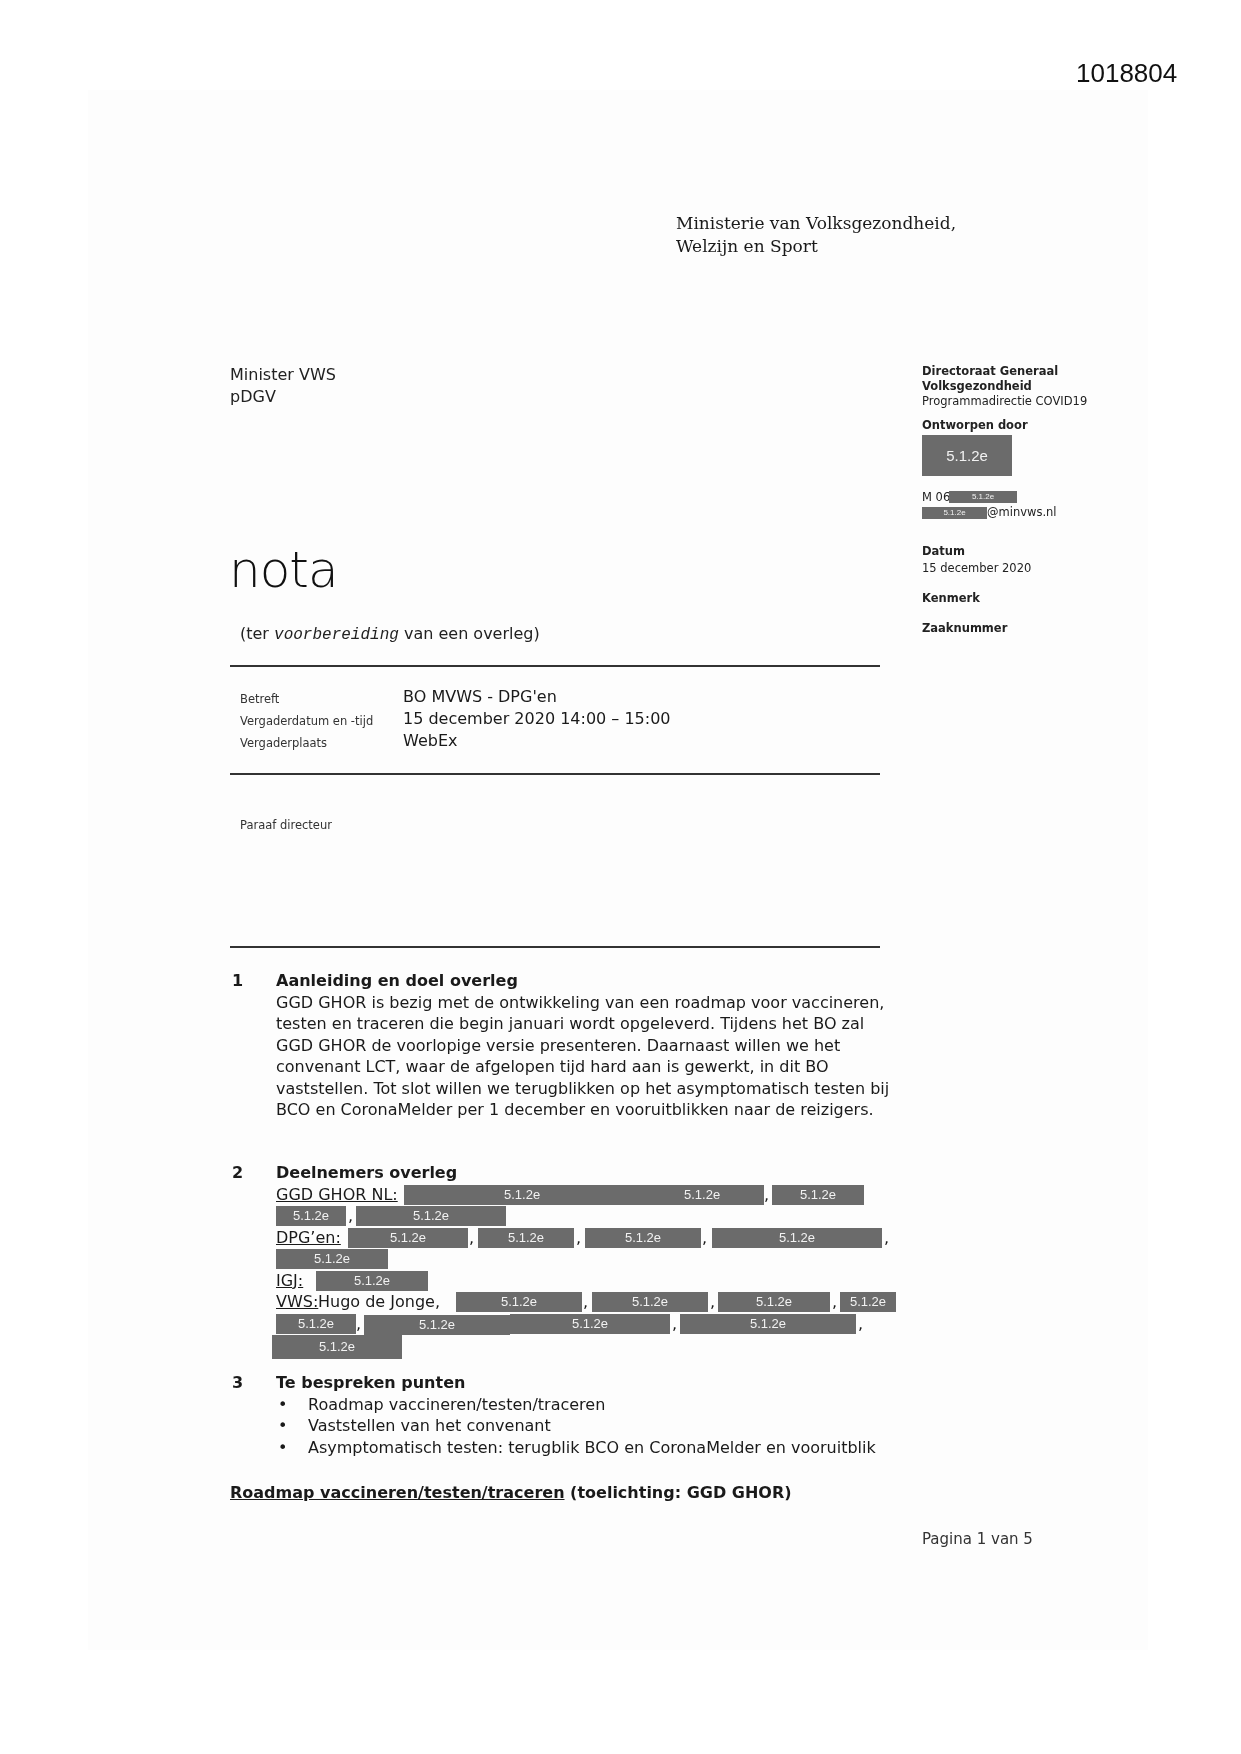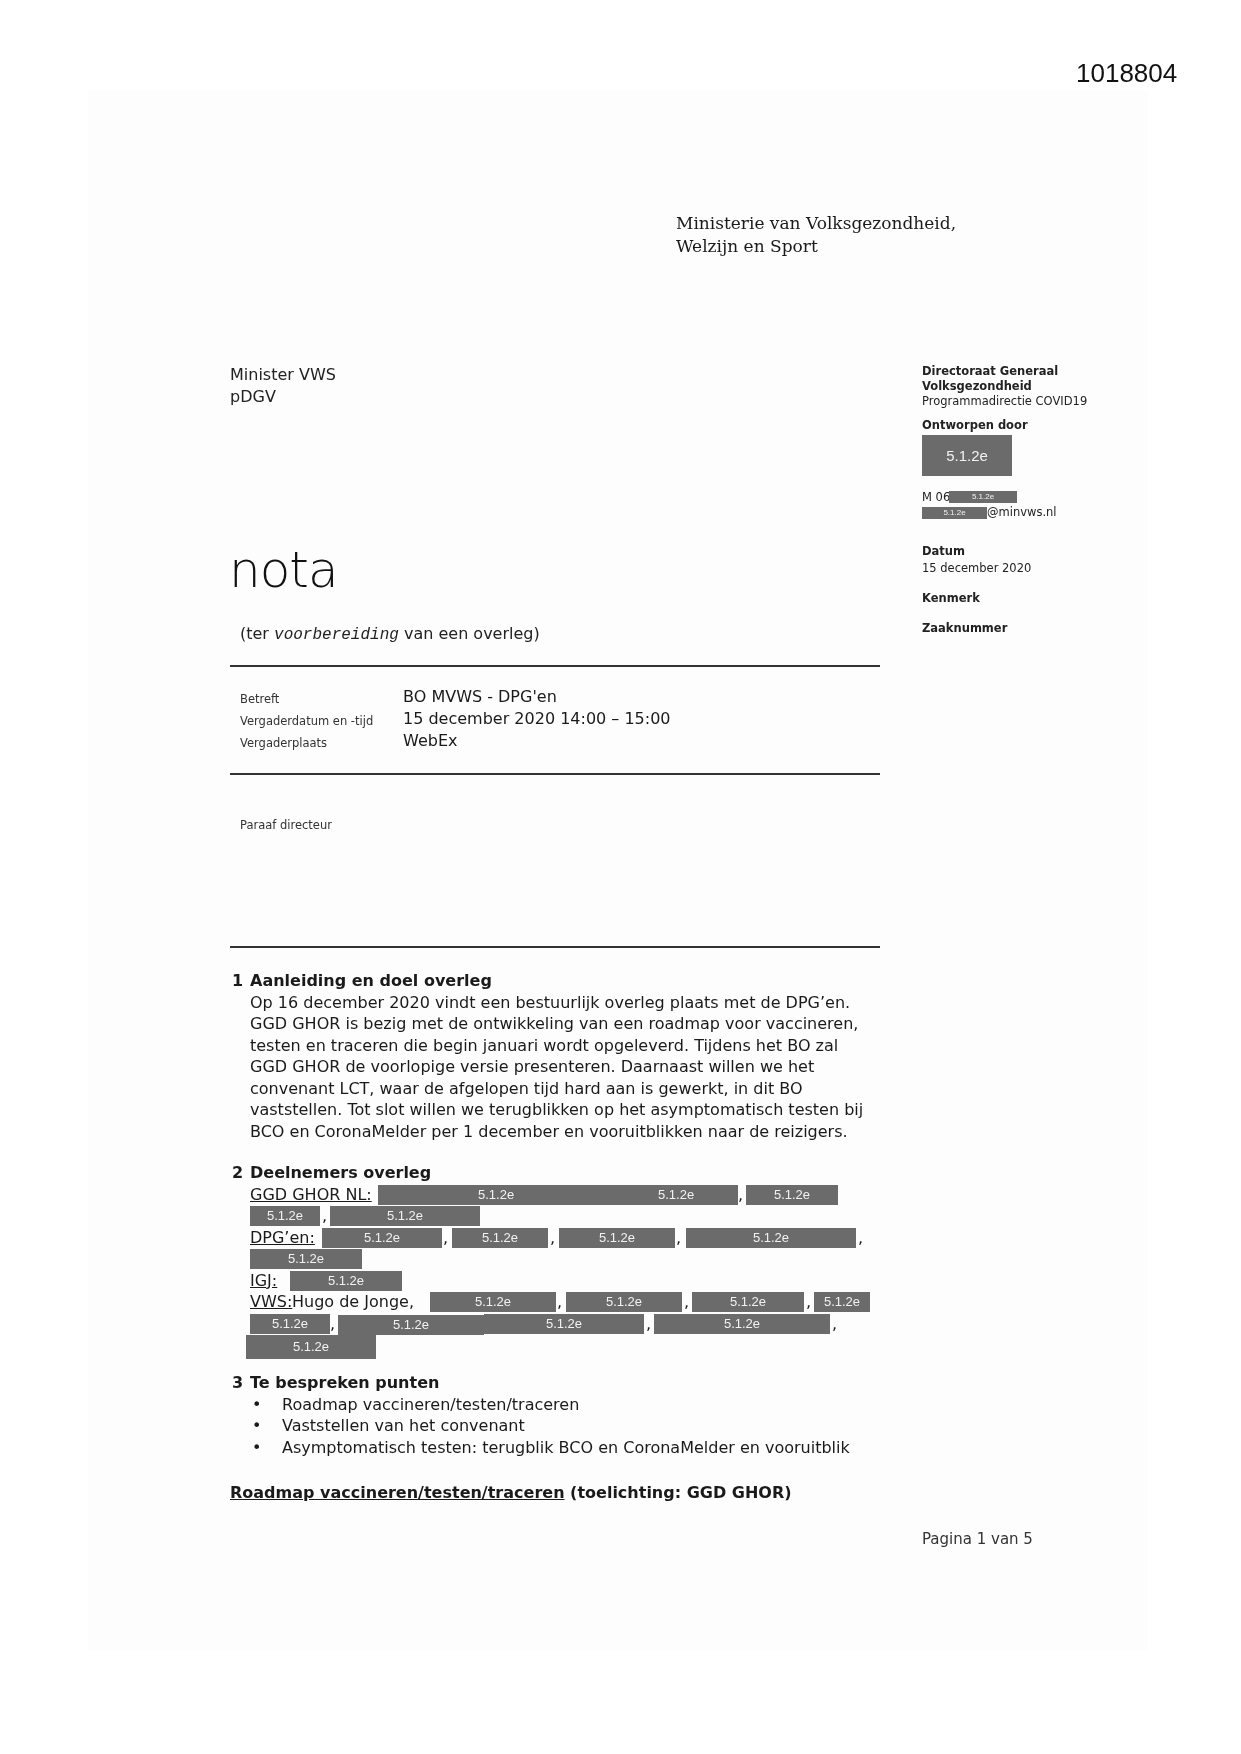--- a/index.html
+++ b/index.html
@@ -28,21 +28,21 @@
   .sidebar { left: 922px; font-size: 11.5px; line-height: 15px; color: #222; }
   .sidebar .b { font-weight: bold; }
   .redact {
     display: inline-block; background: #6b6b6b; color: #f2f2f2;
     font-family: "Liberation Sans", sans-serif; text-align: center; vertical-align: middle;
   }
   .pagina { left: 922px; top: 1530px; font-size: 15px; color: #333; }
 
   .section { left: 232px; font-size: 16px; line-height: 21.5px; color: #1a1a1a; width: 680px; }
   .section .num { position: absolute; left: 0; top: 0; font-weight: bold; }
-  .section .body { margin-left: 18px; }
+  .section .body { margin-left: 44px; }
   .section .head { font-weight: bold; }
   .section u { text-decoration: underline; }
   .row { position: relative; height: 21.5px; white-space: nowrap; }
   .row .r { position: absolute; height: 20px; line-height: 20px; font-size: 13px; top: 1px; }
   .row .t { position: absolute; top: 0; }
   ul.bullets { margin: 0; padding: 0; list-style: none; }
   ul.bullets li { position: relative; padding-left: 32px; }
   ul.bullets li::before { content: "\2022"; position: absolute; left: 2px; top: 0; }
   .closing { left: 230px; top: 1483px; font-size: 16px; font-weight: bold; color: #1a1a1a; }
   .closing u { text-decoration: underline; }
@@ -108,21 +108,20 @@
 <div class="rule" style="top:773px;"></div>
 
 <div class="abs paraaf">Paraaf directeur</div>
 
 <div class="rule" style="top:946px;"></div>
 
 <div class="abs section" style="top:970px;">
   <span class="num">1</span>
   <div class="body">
     <div class="head">Aanleiding en doel overleg</div>
-    <div>Op 16 december 2020 vindt een bestuurlijk overleg plaats met de DPG’en.</div>
     <div>GGD GHOR is bezig met de ontwikkeling van een roadmap voor vaccineren,</div>
     <div>testen en traceren die begin januari wordt opgeleverd. Tijdens het BO zal</div>
     <div>GGD GHOR de voorlopige versie presenteren. Daarnaast willen we het</div>
     <div>convenant LCT, waar de afgelopen tijd hard aan is gewerkt, in dit BO</div>
     <div>vaststellen. Tot slot willen we terugblikken op het asymptomatisch testen bij</div>
     <div>BCO en CoronaMelder per 1 december en vooruitblikken naar de reizigers.</div>
   </div>
 </div>
 
 <div class="abs section" style="top:1162px;">

